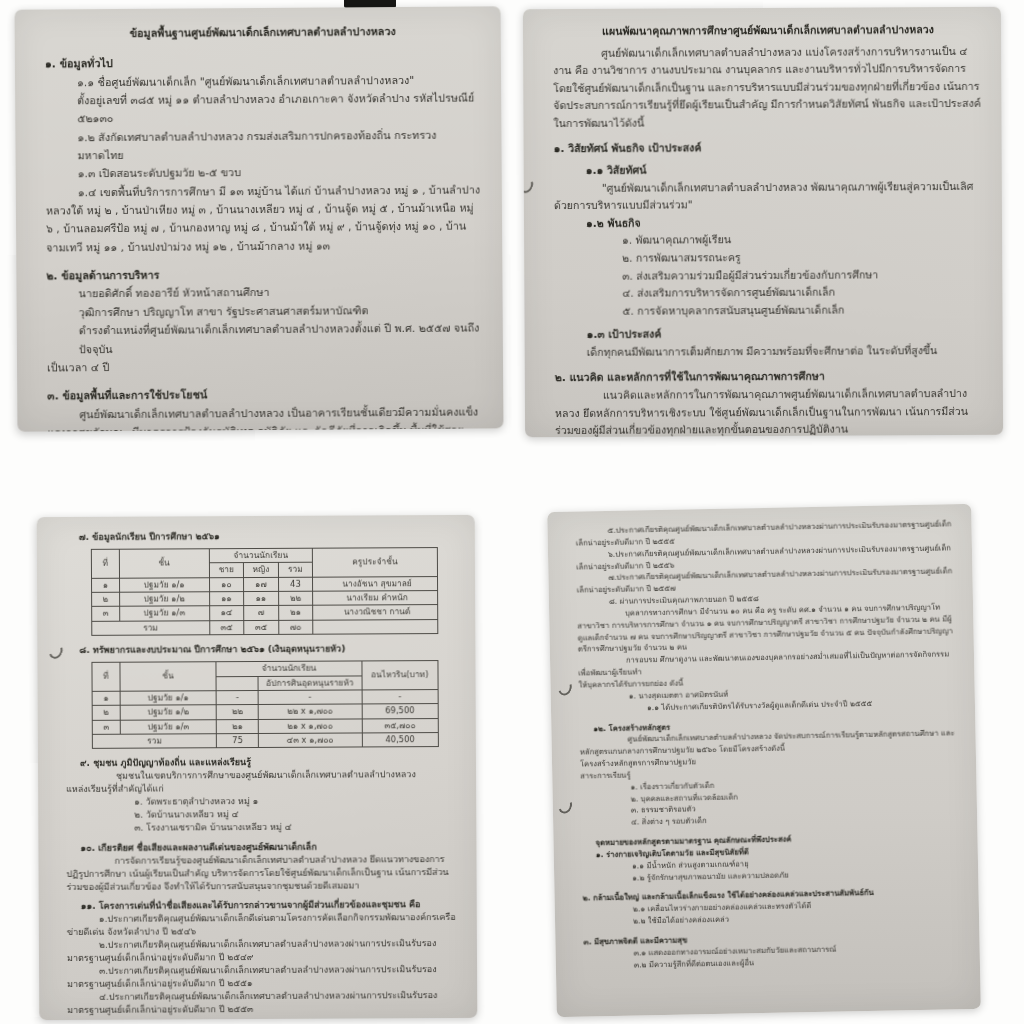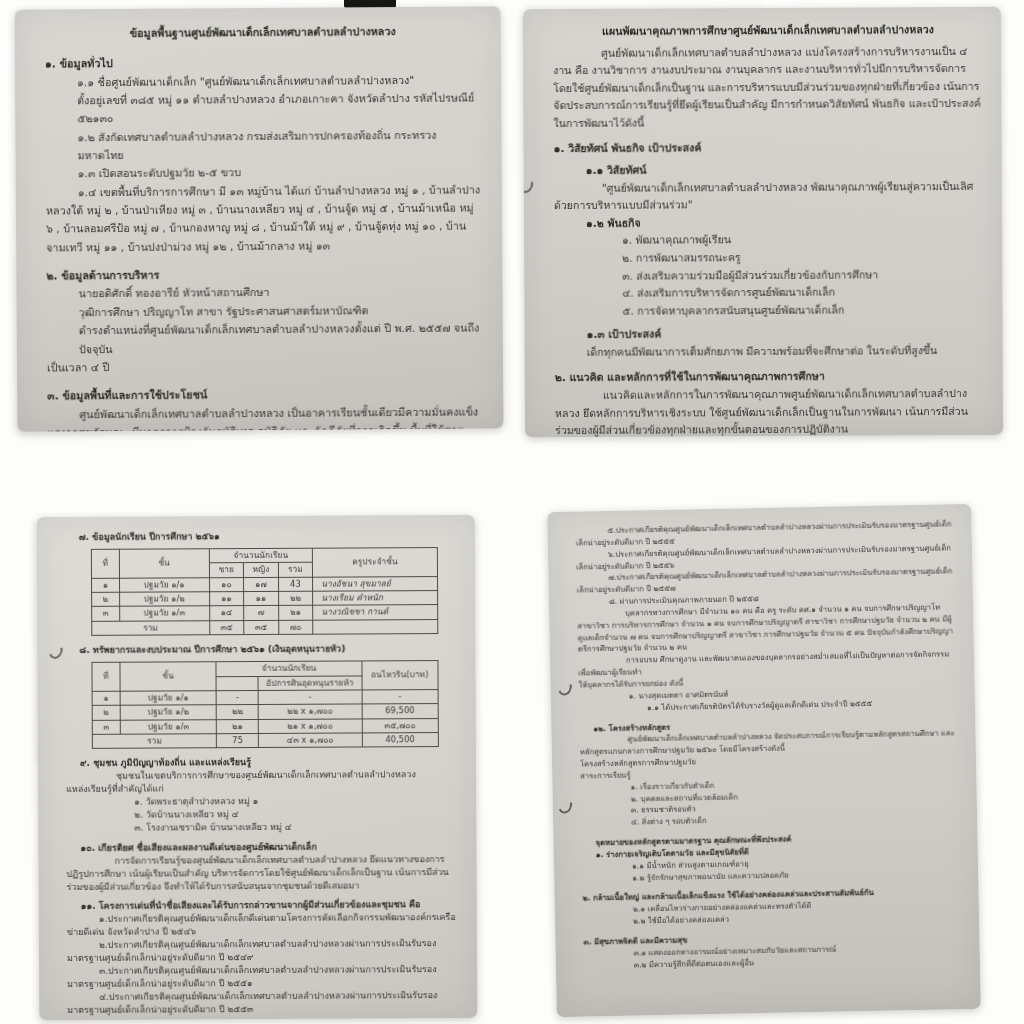--- a/index.html
+++ b/index.html
@@ -44,21 +44,21 @@
   .i3{padding-left:50px;}
   .i4{padding-left:68px;}
   .ti2{text-indent:32px;}
   .ti3{text-indent:48px;}
   .sp4{height:4px;}.sp6{height:6px;}.sp8{height:8px;}.sp10{height:10px;}.sp12{height:12px;}
   table.tb{border-collapse:collapse;margin:5px 4px 8px 26px;width:88%;}
   .p3 table.tb td{
     border:1px solid #4d4b46;font-size:8.4px;line-height:1.35;
     padding:1px 4px;text-align:center;color:#3a3833;
   }
-  .p3 table.tb td.tl{text-align:left;padding-left:8px;font-style:italic;}
+  .p3 table.tb td.tl{text-align:center;padding-left:8px;}
   .hole{position:absolute;width:9px;height:12px;border:2px solid rgba(62,60,55,.75);
         border-left-color:transparent;border-top-color:transparent;border-radius:50%;
         transform:rotate(25deg);background:transparent;}
   .h-p2{left:-4px;top:168px;}
   .h-p3{left:12px;top:126px;}
   .h-p4a{left:8px;top:168px;}
   .h-p4b{left:6px;top:286px;}
 </style>
 </head>
 <body>

